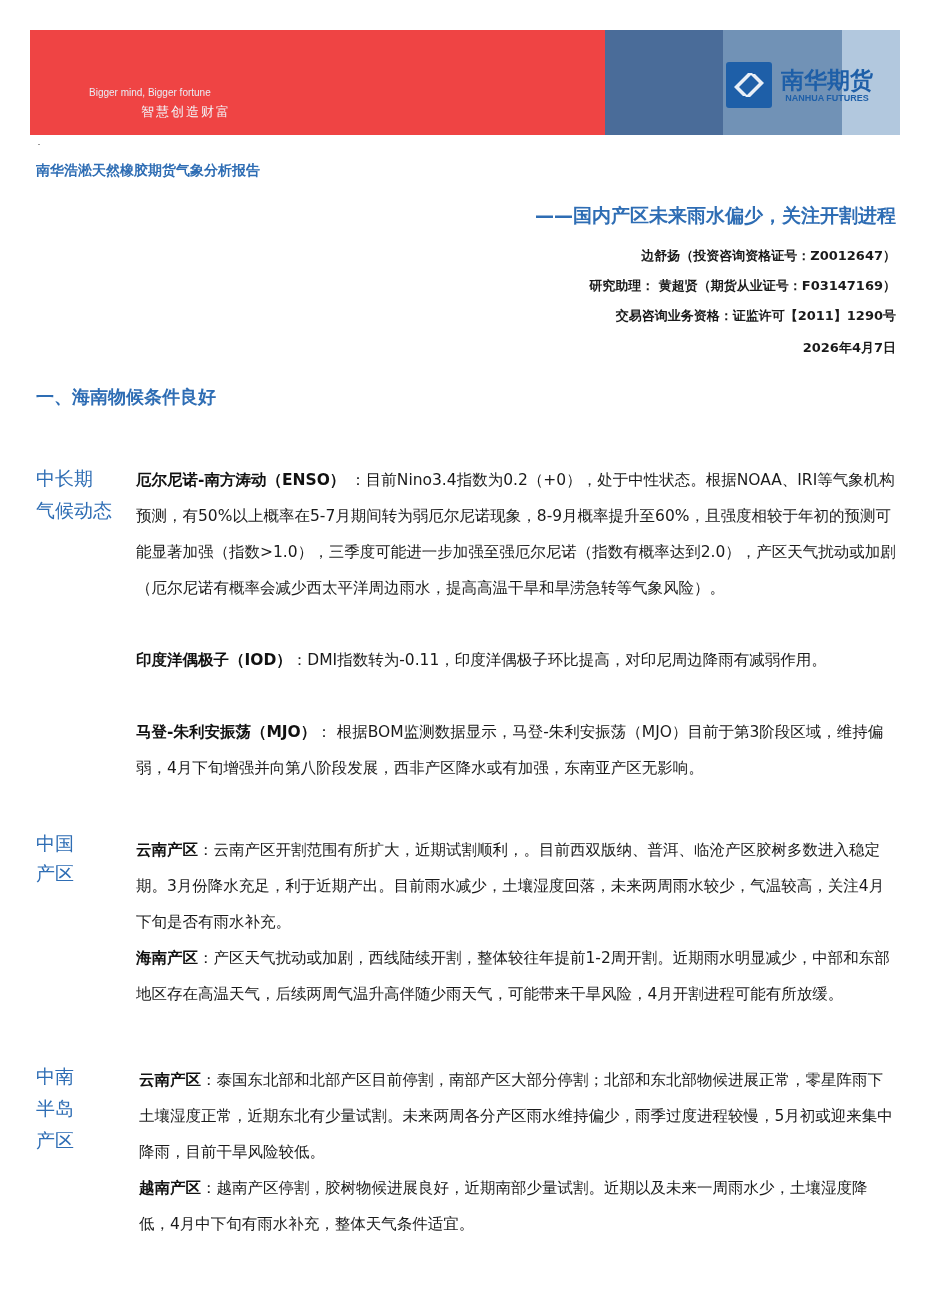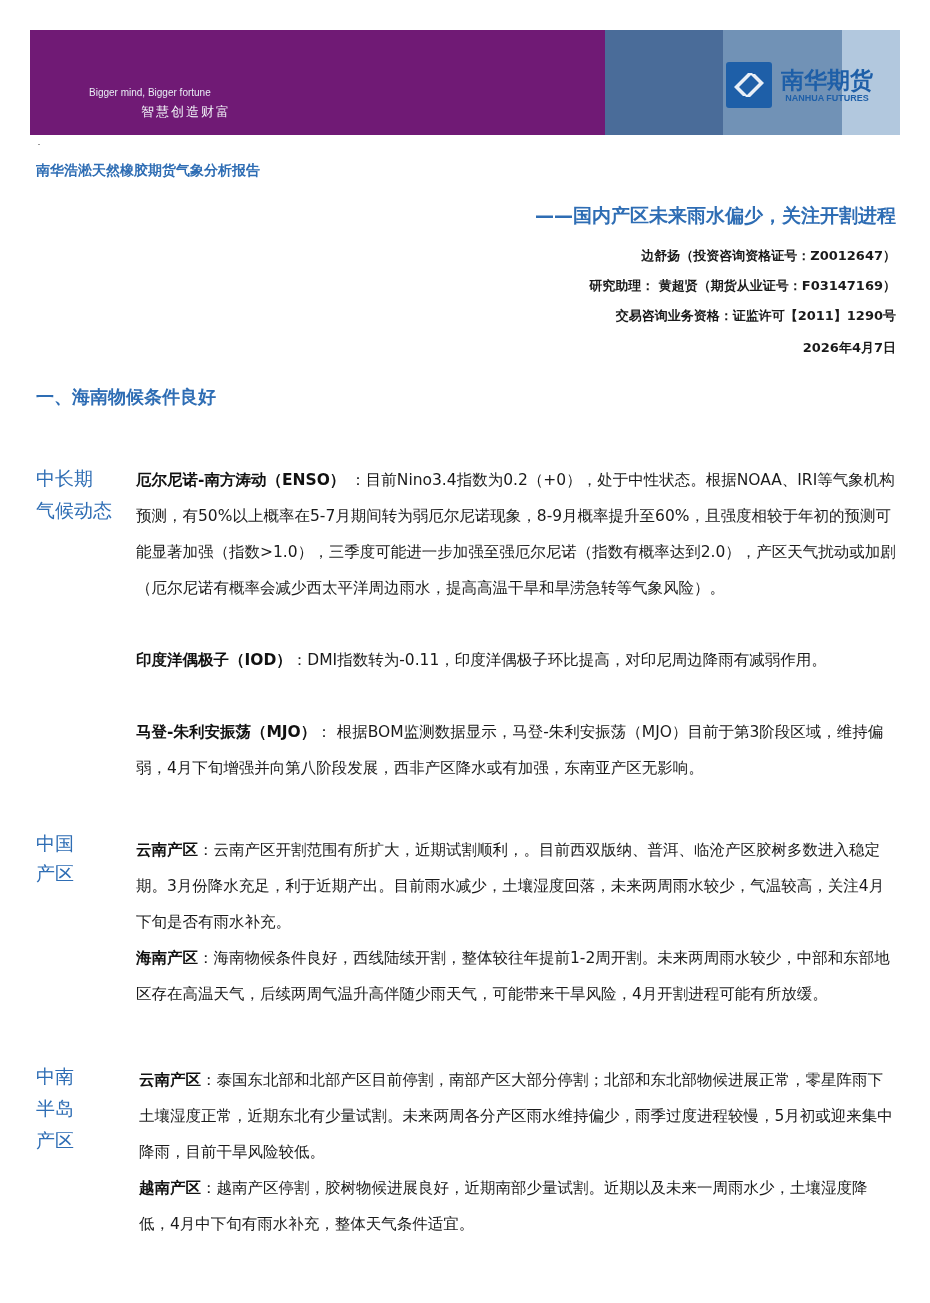--- a/index.html
+++ b/index.html
@@ -1,19 +1,19 @@
 <!DOCTYPE html>
 <html><head>
 <meta charset="utf-8">
 <style>
   html, body { margin: 0; padding: 0; background: #ffffff; }
   body { width: 930px; height: 1303px; position: relative; overflow: hidden;
          font-family: "DejaVu Sans", "Liberation Sans", sans-serif; color: #1a1a1a; }
   .banner { position: absolute; left: 30px; top: 30px; width: 870px; height: 105px; display: flex; }
-  .seg1 { width: 635px; background: #701a75; position: relative; }
+  .seg1 { width: 635px; background: #ef4444; position: relative; }
   .seg2 { width: 130px; background: #4a6c99; }
   .seg3 { width: 131px; background: #7192b6; position: relative; }
   .seg4 { width: 64px; background: #b2c8de; }
   .slogan-en { position: absolute; left: 59px; top: 57px; font-family: "Liberation Sans", sans-serif;
                font-size: 10px; color: #e8eef5; letter-spacing: 0px; }
   .slogan-cn { position: absolute; left: 79px; top: 73px; font-size: 13px; color: #f2f5f9; letter-spacing: 2px; margin-left: 32px; }
   .logo { position: absolute; left: 726px; top: 62px; display: flex; align-items: center; }
   .logo-mark { width: 46px; height: 46px; background: #1e5fa8; border-radius: 3px; position: relative; }
   .logo-text { margin-left: 9px; }
   .logo-cn { font-size: 23px; font-weight: bold; color: #1e5fa8; line-height: 26px; letter-spacing: 0px; }
@@ -79,21 +79,21 @@
 </div>
 
 <div class="side-label" style="top:828px; line-height:30px">
   <div>中国</div>
   <div>产区</div>
 </div>
 <div class="para" style="top:832px">
   <b>云南产区</b><span>：</span><span>云南产区开割范围有所扩大，近期试割顺利，。目前西双版纳、普洱、临沧产区胶树多数进入稳定期。3月份降水充足，利于近期产出。目前雨水减少，土壤湿度回落，未来两周雨水较少，气温较高，关注4月下旬是否有雨水补充。</span>
 </div>
 <div class="para" style="top:940px">
-  <b>海南产区</b><span>：</span><span>海南物候条件良好，西线陆续开割，整体较往年提前1-2周开割。未来两周雨水较少，中部和东部地区存在高温天气，后续两周气温升高伴随少雨天气，可能带来干旱风险，4月开割进程可能有所放缓。</span>
+  <b>海南产区</b><span>：</span><span>产区天气扰动或加剧，西线陆续开割，整体较往年提前1-2周开割。近期雨水明显减少，中部和东部地区存在高温天气，后续两周气温升高伴随少雨天气，可能带来干旱风险，4月开割进程可能有所放缓。</span>
 </div>
 
 <div class="side-label" style="top:1060px">
   <div>中南</div>
   <div>半岛</div>
   <div>产区</div>
 </div>
 <div class="para" style="top:1062px; left:139px; width:757px">
   <b>云南产区</b><span>：</span><span>泰国东北部和北部产区目前停割，南部产区大部分停割；北部和东北部物候进展正常，零星阵雨下土壤湿度正常，近期东北有少量试割。未来两周各分产区雨水维持偏少，雨季过度进程较慢，5月初或迎来集中降雨，目前干旱风险较低。</span>
 </div>

